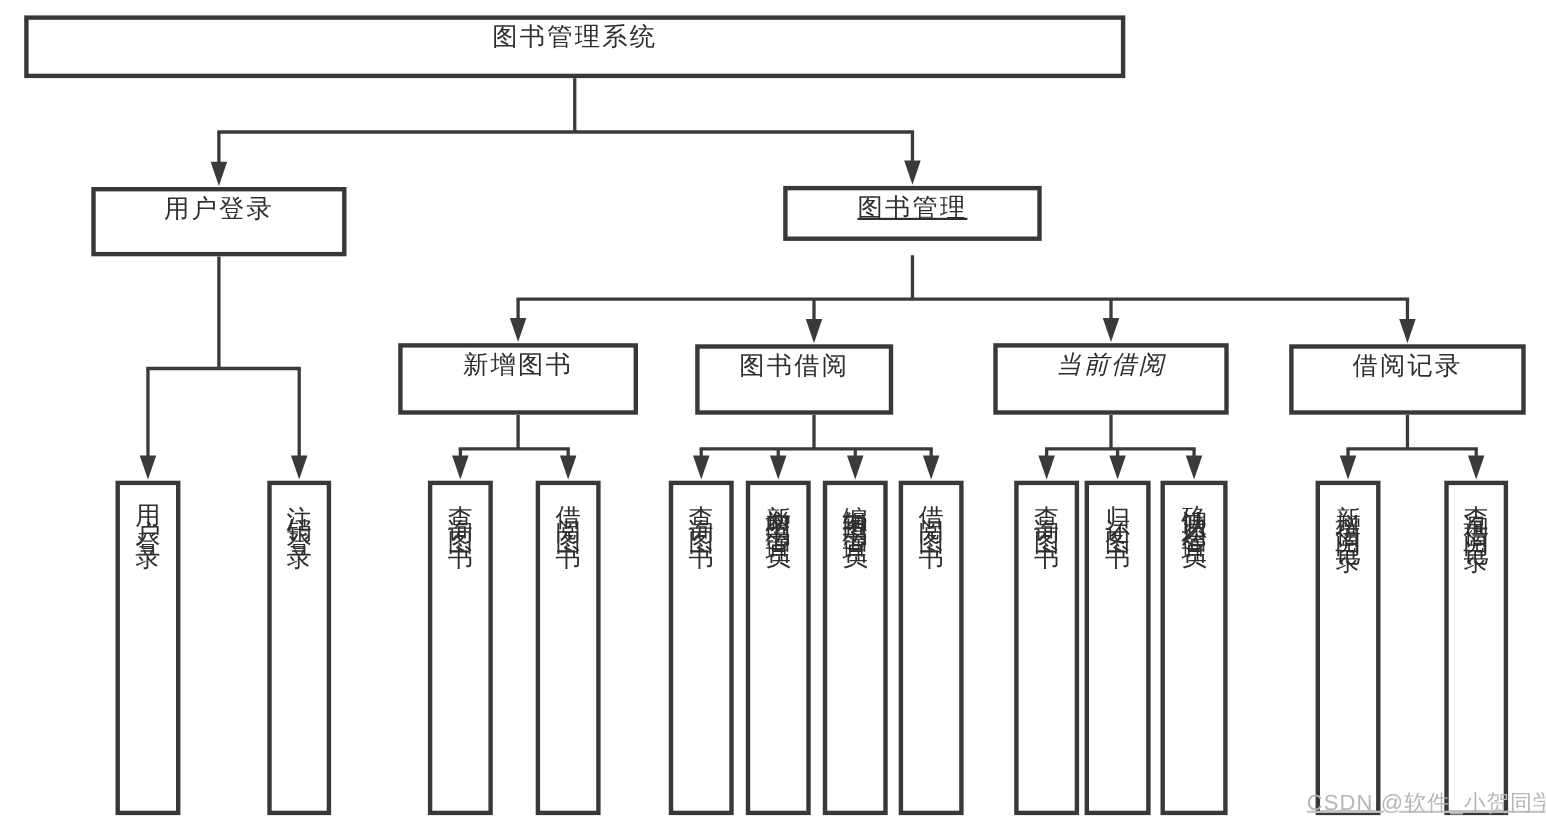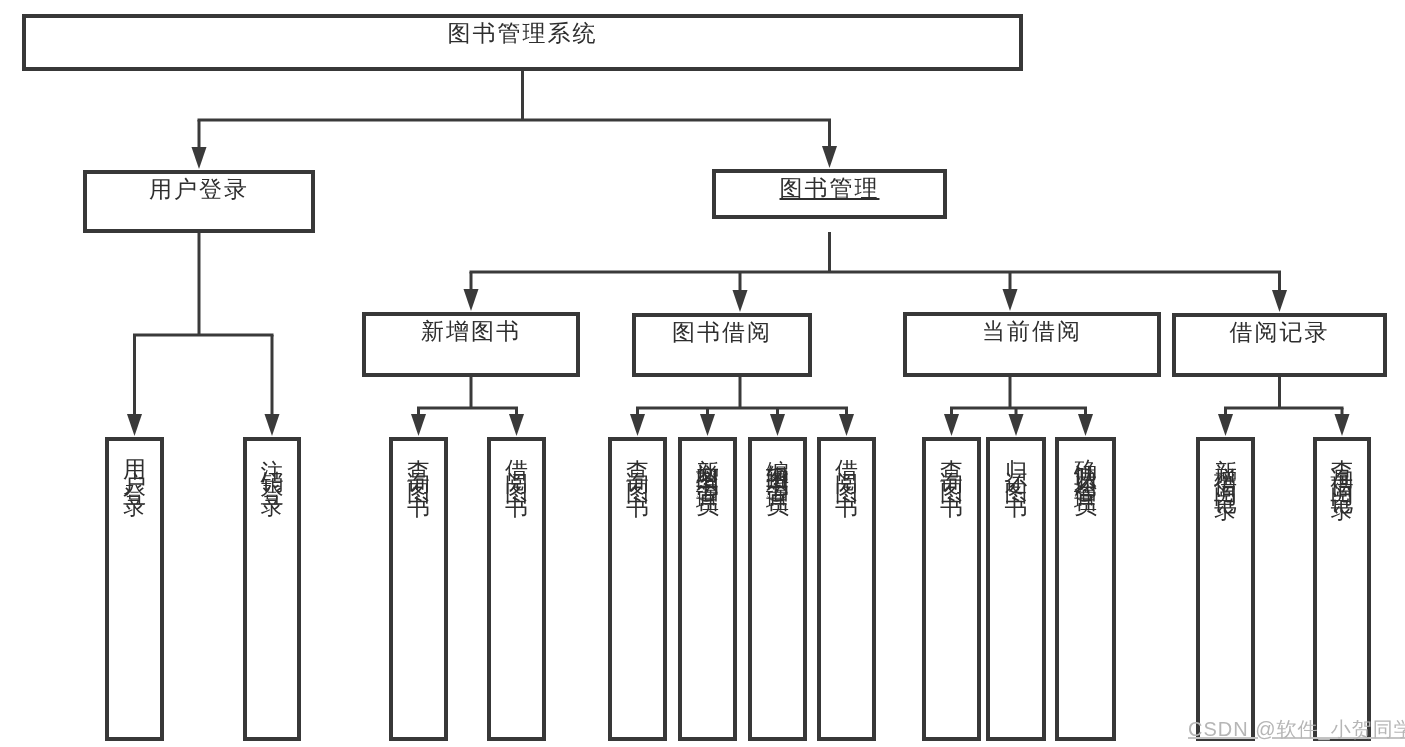--- a/index.html
+++ b/index.html
@@ -114,21 +114,21 @@
       </div>
       <div class="node horiz" style="left: 712px; top: 169px; width: 235px; height: 50px; border-color: rgb(56, 56, 56); color: rgb(46, 46, 46); text-decoration: underline;">
         <span>图书管理</span>
       </div>
       <div class="node horiz" style="left: 362px; top: 312px; width: 218px; height: 65px; border-color: rgb(56, 56, 56); color: rgb(46, 46, 46);">
         <span>新增图书</span>
       </div>
       <div class="node horiz" style="left: 632px; top: 313px; width: 180px; height: 64px; border-color: rgb(56, 56, 56); color: rgb(46, 46, 46);">
         <span>图书借阅</span>
       </div>
-      <div class="node horiz" style="left: 903px; top: 312px; width: 258px; height: 65px; border-color: rgb(56, 56, 56); color: rgb(46, 46, 46);">
+      <div class="node horiz" style="left: 903px; top: 312px; width: 214px; height: 65px; border-color: rgb(56, 56, 56); color: rgb(46, 46, 46); font-style: italic;">
         <span>当前借阅</span>
       </div>
       <div class="node horiz" style="left: 1172px; top: 313px; width: 215px; height: 64px; border-color: rgb(56, 56, 56); color: rgb(46, 46, 46);">
         <span>借阅记录</span>
       </div>
       <div class="node vert" style="left: 105px; top: 437px; width: 59px; height: 304px; border-color: rgb(56, 56, 56); color: rgb(46, 46, 46);">
         <span style="letter-spacing: 12px;">用户登录</span>
       </div>
       <div class="node vert" style="left: 243px; top: 437px; width: 58px; height: 304px; border-color: rgb(56, 56, 56); color: rgb(46, 46, 46);">
         <span style="letter-spacing: 12px;">注销登录</span>

